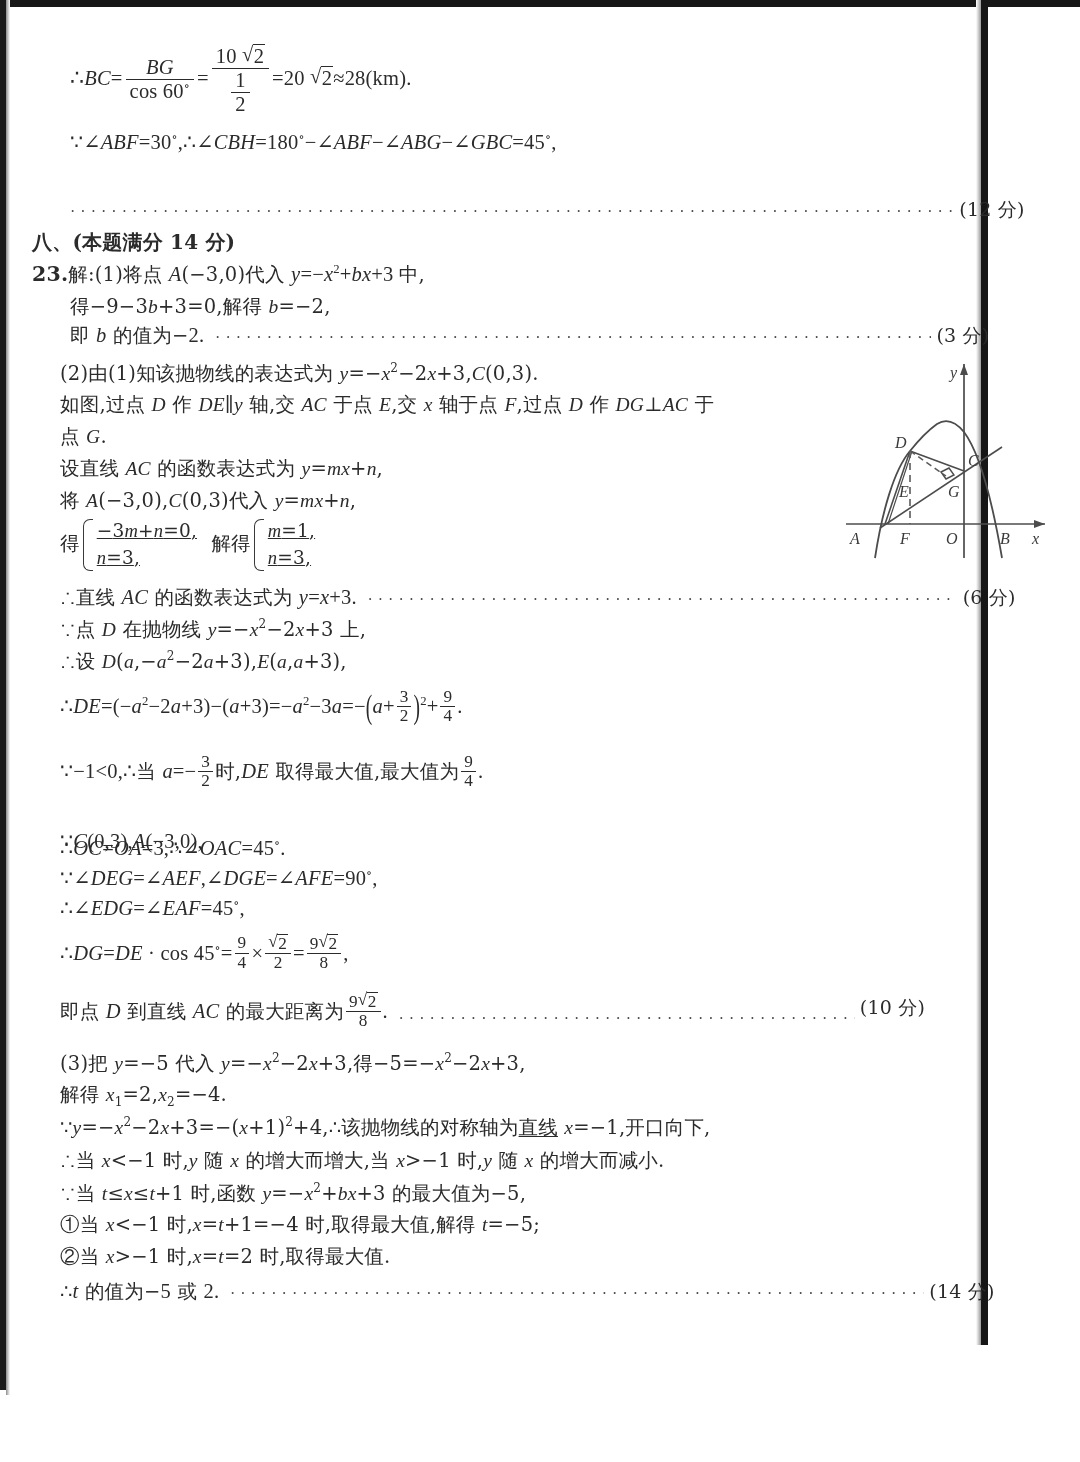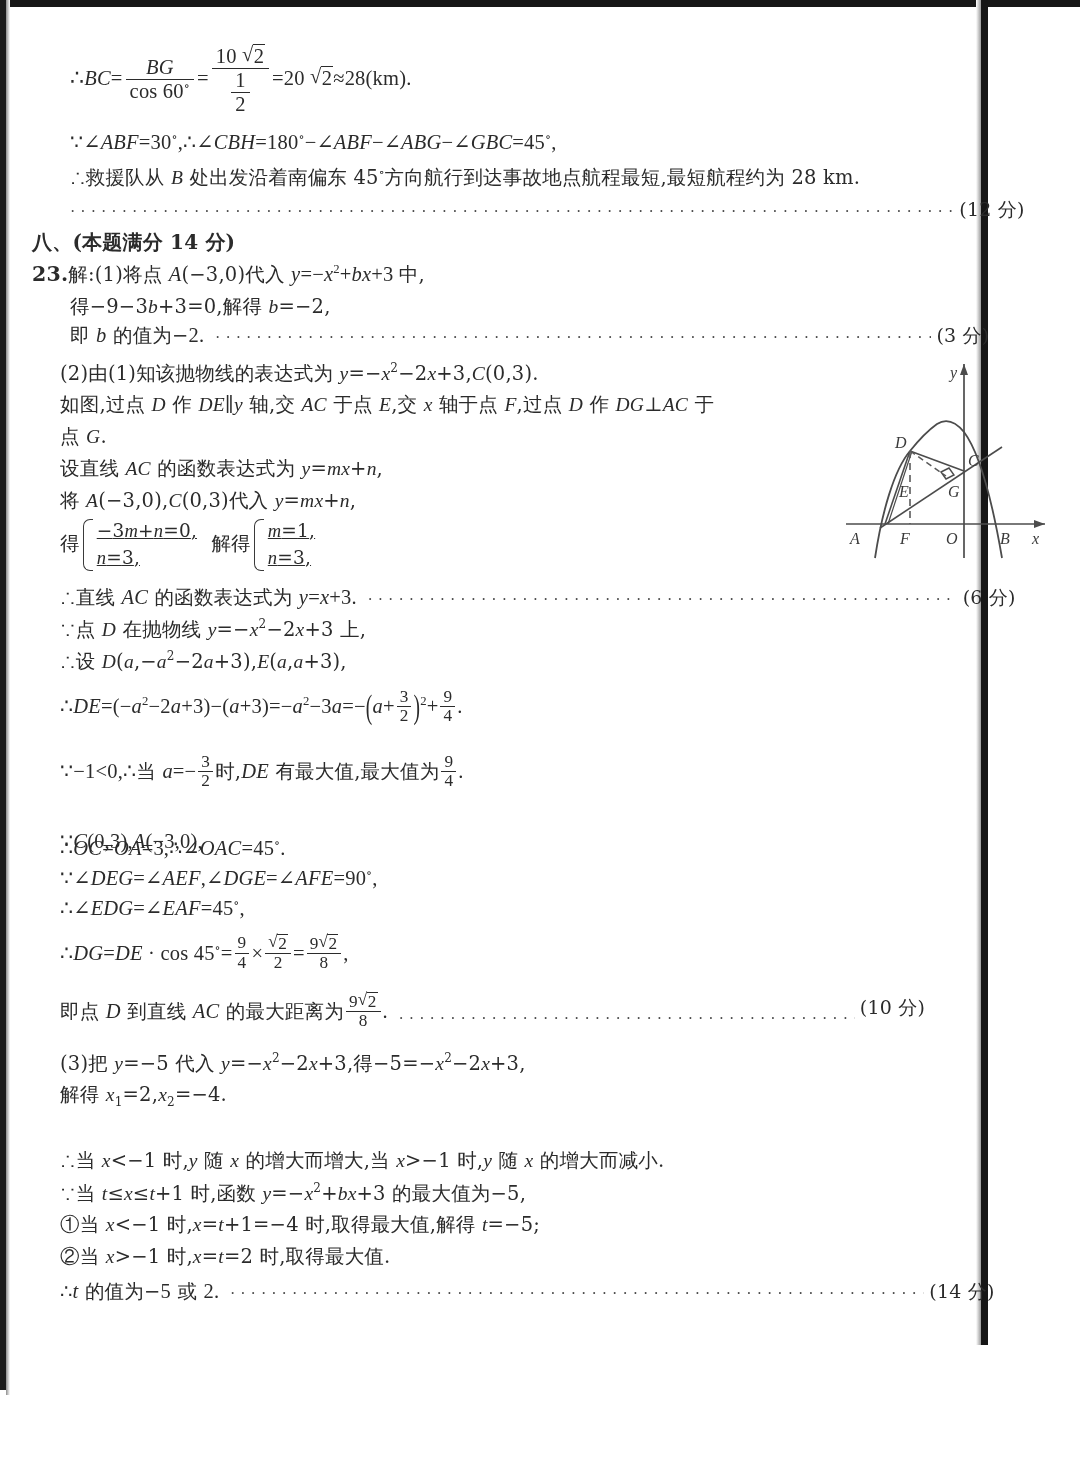--- a/index.html
+++ b/index.html
@@ -178,23 +178,20 @@
   <div class="edge-right-soft"></div>
 
   <div class="line" style="left:70px; top:44px;">
     <span style="font-size:22px;">∴</span><i>BC</i>=<span class="bigfrac"><span class="n"><i>BG</i></span><span class="d" style="font-style:normal;">cos 60<span class="deg">∘</span></span></span>=<span class="bigfrac"><span class="n"><span class="num">10 </span><span class="sqrt"><span class="rad"><span class="num">2</span></span></span></span><span class="d"><span class="num">1</span><br><span style="border-top:1.3px solid #2b2b2b; display:inline-block; padding:0 4px;"><span class="num">2</span></span></span></span>=<span class="num">20 </span><span class="sqrt"><span class="rad"><span class="num">2</span></span></span>≈<span class="num">28(km).</span>
   </div>
 
   <div class="line" style="left:70px; top:130px;">
     <span>∵∠<i>ABF</i>=<span class="num">30</span><span class="deg">∘</span>,∴∠<i>CBH</i>=<span class="num">180</span><span class="deg">∘</span>−∠<i>ABF</i>−∠<i>ABG</i>−∠<i>GBC</i>=<span class="num">45</span><span class="deg">∘</span>,</span>
   </div>
 
-  <div class="line cn" style="left:70px; top:166px;">
-    ∴救援队从 <i>B</i> 处出发沿着南偏东 <span class="num">45</span><span class="deg">∘</span>方向航行到达事故地点航程最短,最短航程约为 <span class="num">28 km.</span>
-  </div>
 
   <div class="line" style="left:70px; top:198px;">
     <span class="leader" style="width:884px;">······························································································································</span>
     <span class="score cn">(12 分)</span>
   </div>
 
   <div class="line cn heading" style="left:32px; top:231px; font-size:20px;">八、(本题满分 14 分)</div>
 
   <div class="line" style="left:32px; top:262px;">
     <span class="qnum">23.</span><span class="cn">解:(1)将点 </span><i>A</i><span class="cn">(−3,0)代入 </span><i>y</i>=−<i>x</i><sup class="e">2</sup>+<i>bx</i>+<span class="num">3</span> <span class="cn">中,</span>
@@ -247,21 +244,21 @@
 
   <div class="line cn" style="left:60px; top:650px;">
     ∴设 <i>D</i>(<i>a</i>,−<i>a</i><sup class="e">2</sup>−<span class="num">2</span><i>a</i>+<span class="num">3</span>),<i>E</i>(<i>a</i>,<i>a</i>+<span class="num">3</span>),
   </div>
 
   <div class="line" style="left:60px; top:690px;">
     ∴<i>DE</i>=(−<i>a</i><sup class="e">2</sup>−<span class="num">2</span><i>a</i>+<span class="num">3</span>)−(<i>a</i>+<span class="num">3</span>)=−<i>a</i><sup class="e">2</sup>−<span class="num">3</span><i>a</i>=−<span class="tallp"><span class="pl">(</span><i>a</i>+<span class="frac"><span class="n num">3</span><span class="d num">2</span></span><span class="pr">)</span></span><sup class="e">2</sup>+<span class="frac"><span class="n num">9</span><span class="d num">4</span></span>.
   </div>
 
   <div class="line" style="left:60px; top:748px;margin-top:7px;">
-    ∵−<span class="num">1</span>&lt;<span class="num">0</span>,∴<span class="cn">当 </span><i>a</i>=−<span class="frac"><span class="n num">3</span><span class="d num">2</span></span><span class="cn">时,</span><i>DE</i><span class="cn"> 有最大值,最大值为</span><span class="frac"><span class="n num">9</span><span class="d num">4</span></span>.
+    ∵−<span class="num">1</span>&lt;<span class="num">0</span>,∴<span class="cn">当 </span><i>a</i>=−<span class="frac"><span class="n num">3</span><span class="d num">2</span></span><span class="cn">时,</span><i>DE</i><span class="cn"> 取得最大值,最大值为</span><span class="frac"><span class="n num">9</span><span class="d num">4</span></span>.
   </div>
 
   <div class="line" style="left:60px; top:806px;margin-top:24px;">
     ∵<i>C</i>(<span class="num">0,3</span>),<i>A</i>(−<span class="num">3,0</span>),
   </div>
 
   <div class="line" style="left:60px; top:836px;">
     ∴<i>OC</i>=<i>OA</i>=<span class="num">3</span>,∴∠<i>OAC</i>=<span class="num">45</span><span class="deg">∘</span>.
   </div>
 
@@ -284,20 +281,23 @@
   </div>
 
   <div class="line cn" style="left:60px; top:1052px;">
     (3)把 <i>y</i>=−<span class="num">5</span> 代入 <i>y</i>=−<i>x</i><sup class="e">2</sup>−<span class="num">2</span><i>x</i>+<span class="num">3</span>,得−<span class="num">5</span>=−<i>x</i><sup class="e">2</sup>−<span class="num">2</span><i>x</i>+<span class="num">3</span>,
   </div>
 
   <div class="line cn" style="left:60px; top:1084px;">
     解得 <i>x</i><sub class="e">1</sub>=<span class="num">2</span>,<i>x</i><sub class="e">2</sub>=−<span class="num">4.</span>
   </div>
 
+  <div class="line cn" style="left:60px; top:1116px;">
+    ∵<i>y</i>=−<i>x</i><sup class="e">2</sup>−<span class="num">2</span><i>x</i>+<span class="num">3</span>=−(<i>x</i>+<span class="num">1</span>)<sup class="e">2</sup>+<span class="num">4</span>,∴该抛物线的对称轴为<span class="underline-t">直线</span> <i>x</i>=−<span class="num">1</span>,开口向下,
+  </div>
 
   <div class="line cn" style="left:60px; top:1150px;">
     ∴当 <i>x</i>&lt;−<span class="num">1</span> 时,<i>y</i> 随 <i>x</i> 的增大而增大,当 <i>x</i>&gt;−<span class="num">1</span> 时,<i>y</i> 随 <i>x</i> 的增大而减小.
   </div>
 
   <div class="line cn" style="left:60px; top:1182px;">
     ∵当 <i>t</i>≤<i>x</i>≤<i>t</i>+<span class="num">1</span> 时,函数 <i>y</i>=−<i>x</i><sup class="e">2</sup>+<i>bx</i>+<span class="num">3</span> 的最大值为−<span class="num">5</span>,
   </div>
 
   <div class="line cn" style="left:60px; top:1214px;">

